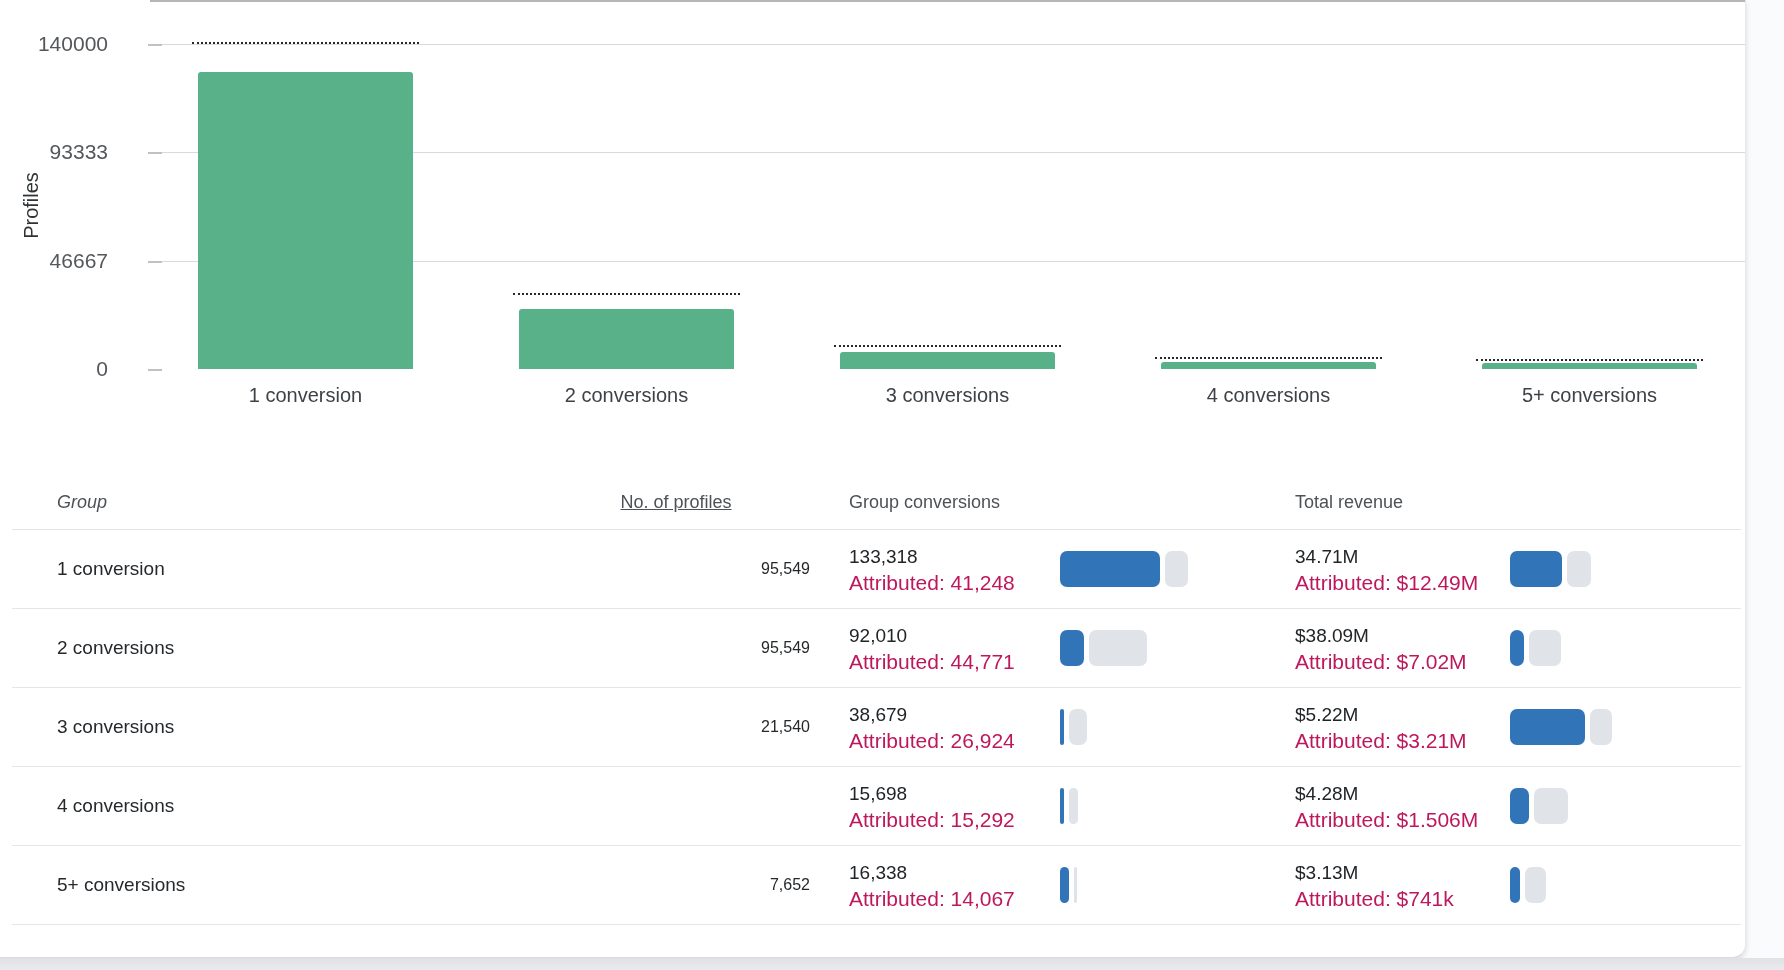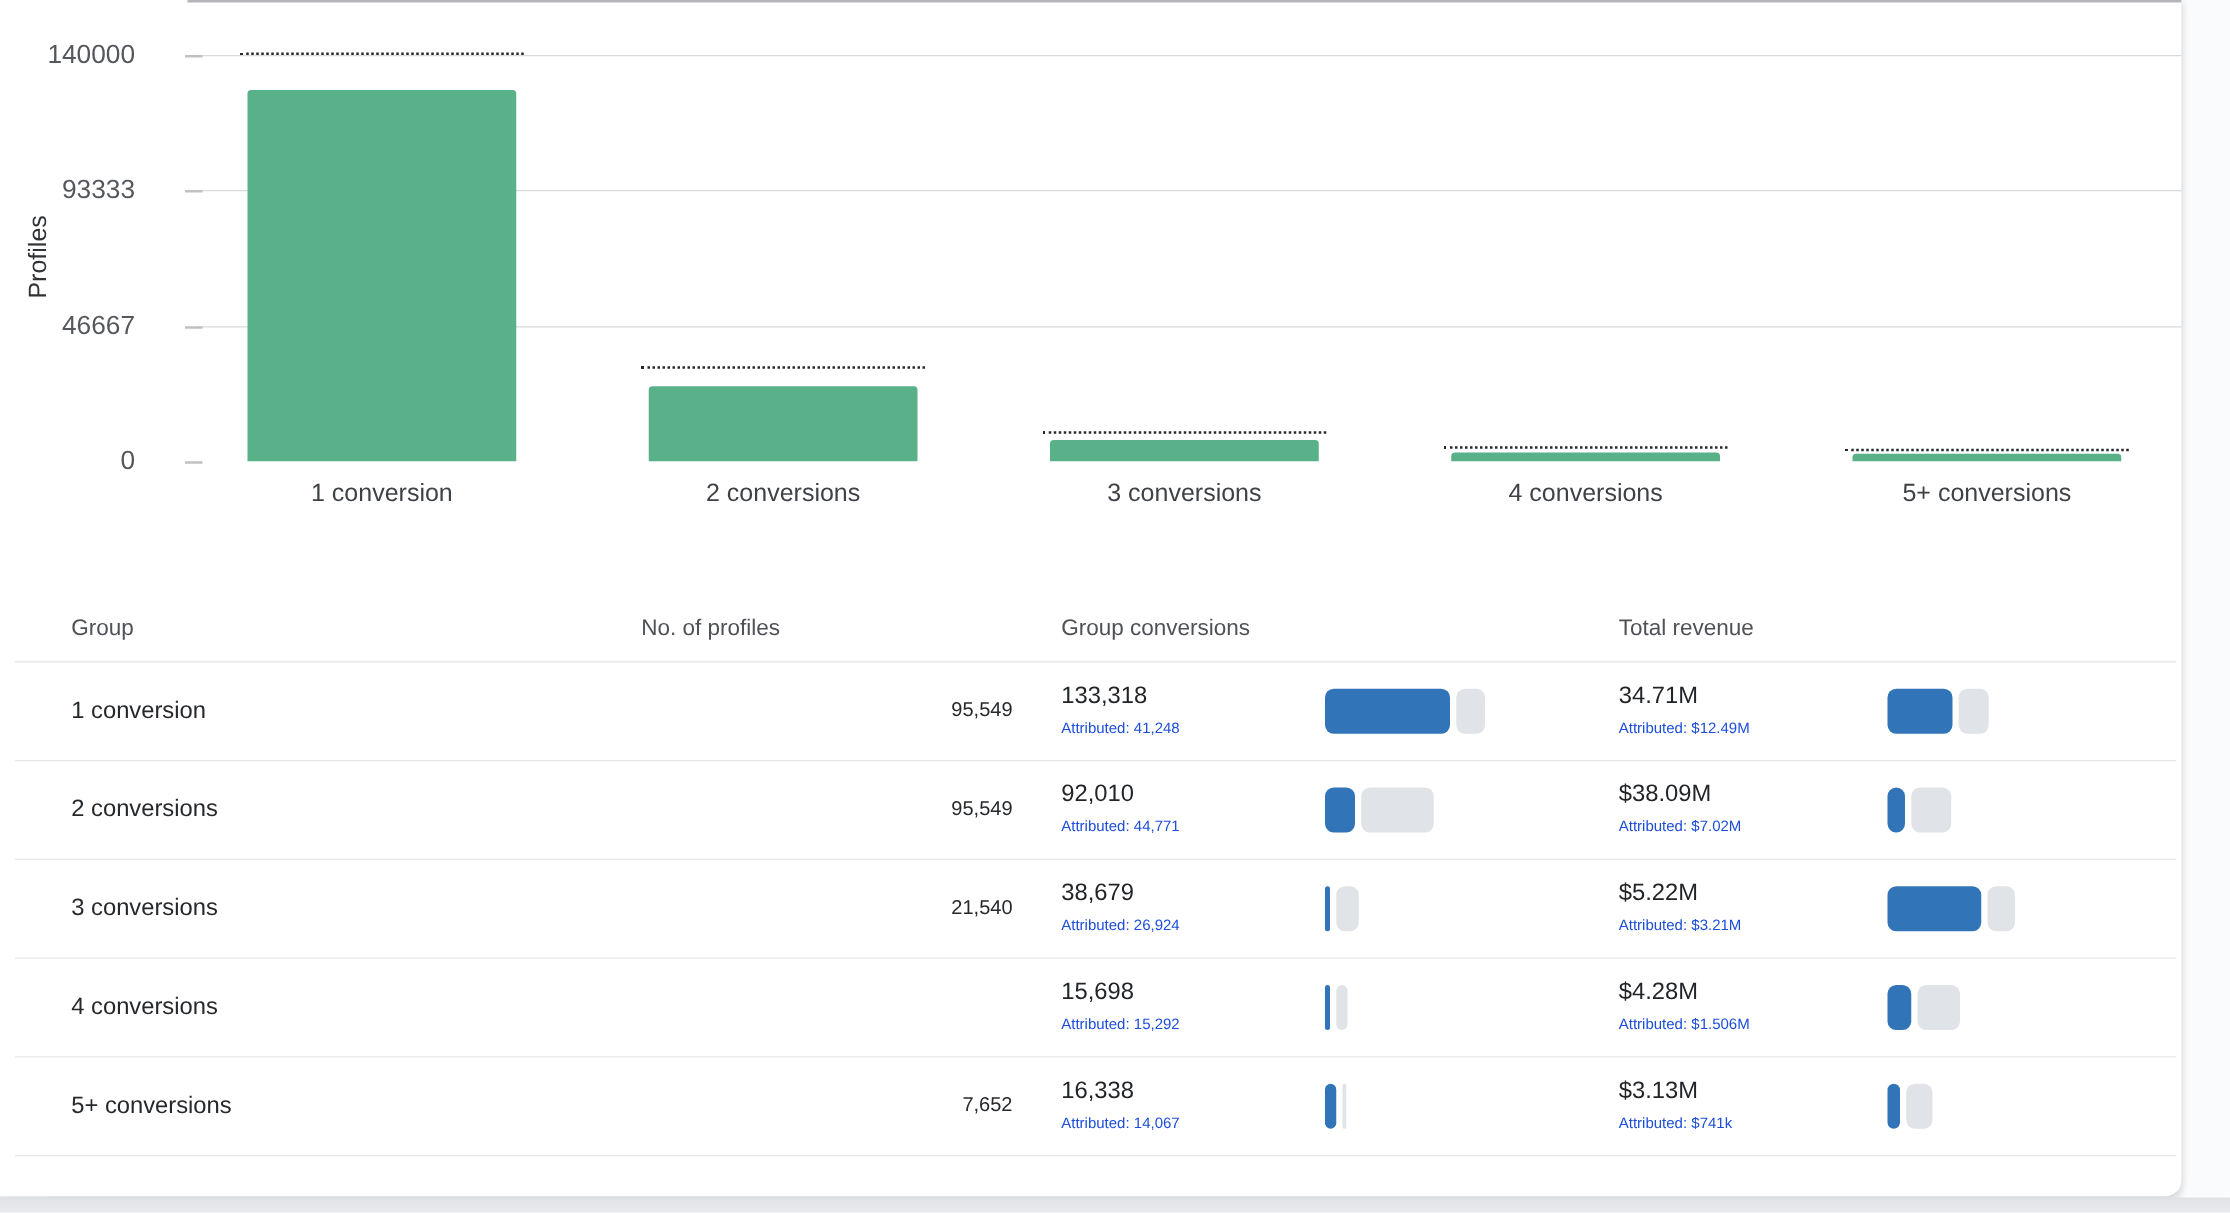--- a/index.html
+++ b/index.html
@@ -24,33 +24,33 @@
   .bar { position:absolute; background:#58b189; border-radius:3px 3px 0 0; z-index:2; }
   .dotted { position:absolute; border-top:2px dotted #26282b; z-index:4; }
   .xlabel { position:absolute; top:384px; width:321px; text-align:center;
     font-size:20px; color:#3e4247; }
 
   
   .table { position:absolute; left:12px; top:468px; width:1729px; }
   .thead { position:relative; height:62px; border-bottom:1px solid #e3e4e7;
     font-size:18px; color:#4e5257; }
   .thead .cell { position:absolute; bottom:16px; }
-  .h-group { left:45px; }
-  .h-profiles { left:501px; width:300px; text-align:left; }
+  .h-group { left:45px;font-style:italic; }
+  .h-profiles { left:514px; width:300px; text-align:center;text-decoration:underline; }
   .h-conv { left:837px; }
   .h-rev { left:1283px; }
 
   .trow { position:relative; height:79px; border-bottom:1px solid #e5e6e9; }
   .cell-abs { position:absolute; top:0; height:100%; display:flex; align-items:center; }
   .c-group { left:45px; font-size:19px; color:#26292c; }
   .c-profiles { left:498px; width:300px; justify-content:flex-end; font-size:16px; color:#26292c; }
   .c-conv { left:837px; } .c-rev { left:1283px;align-items:center; }
   .c-convbar { left:1048px; } .c-revbar { left:1498px; }
   .metric .total { font-size:19px; color:#222528; line-height:24px; }
-  .metric .attr { font-size:12px; color:#1d4ed8; line-height:21px; margin-top:3px; }
+  .metric .attr { font-size:21px; color:#be185d; line-height:21px; margin-top:3px; }
   .minibar { display:flex; align-items:center; gap:5px; }
   .mb-blue { height:36px; background:#3274b8; border-radius:7px; }
   .mb-gray { height:36px; background:#e0e3e7; border-radius:7px; }
 </style>
 </head>
 <body>
 
 <div class="card">
 
   <div class="chart" id="chart">

